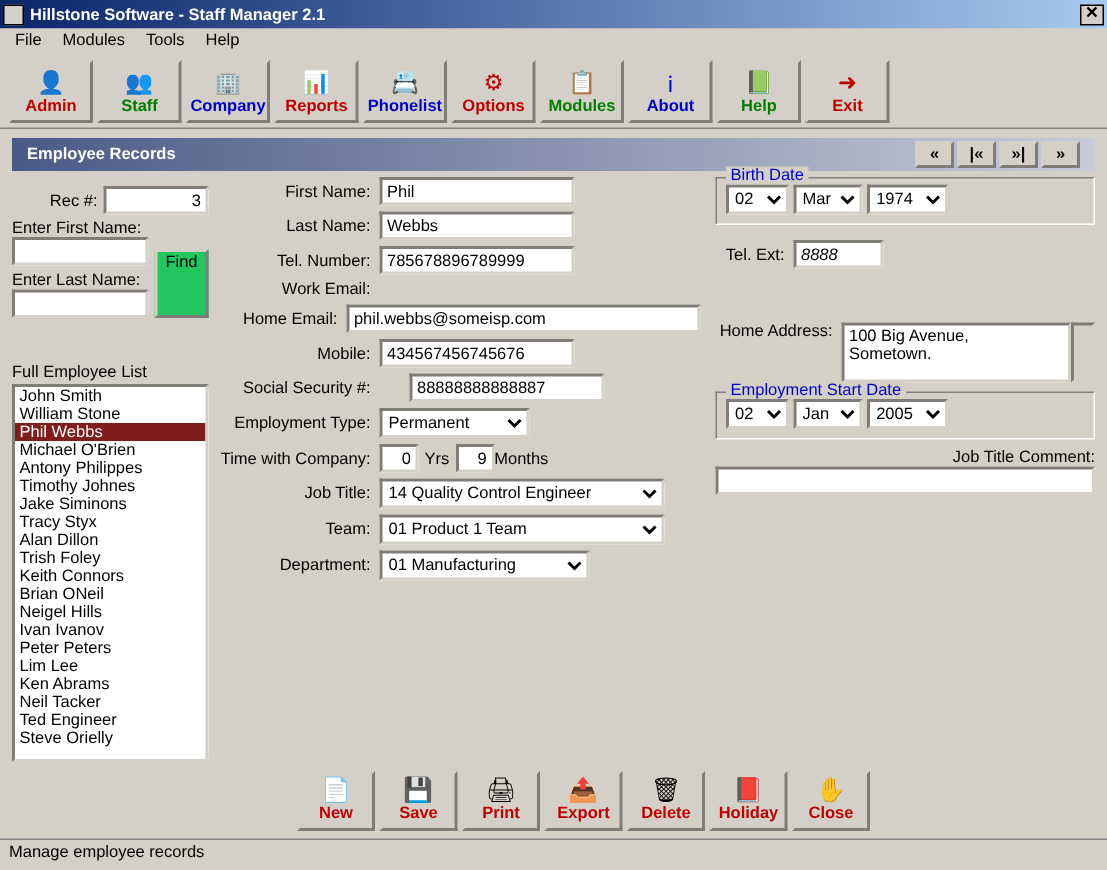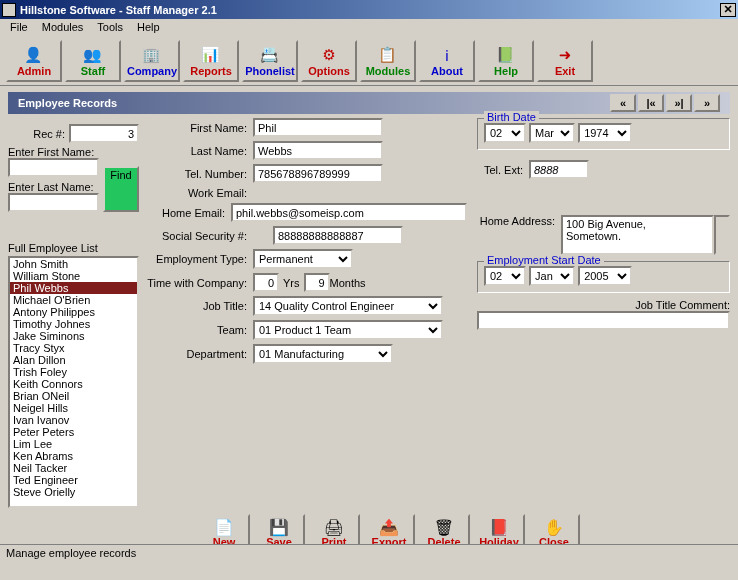--- a/index.html
+++ b/index.html
@@ -32,21 +32,21 @@
 .listbox { border: 2px inset #d4d0c8; background: #fff; height: 252px; overflow-y: scroll; margin-top: 2px; }
 .listbox div { padding: 0 3px; white-space: nowrap; cursor: pointer; }
 .listbox .sel { background: #7f1d1d; color: #fff; }
 .fieldset { border: 1px solid #808080; border-right-color: #fff; border-bottom-color: #fff; padding: 4px 6px 6px 6px; position: relative; margin-top: 6px; }
 .fieldset .legend { position: absolute; top: -8px; left: 6px; background: #d4d0c8; padding: 0 3px; color: #0000cc; }
 .findbtn { width: 36px; height: 46px; border: 2px outset #d4d0c8; background: #22c55e; cursor: pointer; display: flex; align-items: flex-start; justify-content: center; }
 .actionbar { display: flex; gap: 3px; margin-top: 6px; margin-left: 190px; }
 .abtn { width: 52px; height: 40px; border: 2px outset #d4d0c8; background: #d4d0c8; display: flex; flex-direction: column; align-items: center; justify-content: center; cursor: pointer; gap: 0; }
 .abtn .ic { font-size: 16px; line-height: 16px; }
 .abtn .lbl { font-weight: bold; color: #c00000; }
-.statusbar { position: absolute; bottom: 0; left: 0; right: 0; height: 36px; border-top: 1px solid #808080; padding: 2px 6px; background: #d4d0c8; }
+.statusbar { position: absolute; bottom: 0; left: 0; right: 0; height: 21px; border-top: 1px solid #808080; padding: 2px 6px; background: #d4d0c8; }
 .form-row { display: flex; align-items: center; margin-bottom: 4px; }
 .form-row > label { width: 100px; text-align: right; margin-right: 6px; }
 .sb { width: 16px; background: #d4d0c8; border: 2px inset #d4d0c8; }
 </style>
 </head>
 <body>
 
 <div class="titlebar">
   <div class="icon"></div>
   <span>Hillstone Software - Staff Manager 2.1</span>
@@ -173,20 +173,24 @@
               <input type="text" style="width: 130px;" value="785678896789999">
             </div>
           <div class="form-row">
               <label>Work Email:</label>
             </div>
           <div class="form-row">
               <label>Home Email:</label>
               <input type="text" style="width: 300px;" value="phil.webbs@someisp.com">
             </div>
           <div class="form-row">
+              <label>Mobile:</label>
+              <input type="text" style="width: 130px;" value="434567456745676">
+            </div>
+          <div class="form-row">
               <label>Social Security #:</label>
               <input type="text" style="width: 130px; margin-left: 20px;" value="88888888888887">
             </div>
           <div class="form-row">
               <label>Employment Type:</label>
               <select style="width:100px"><option>Permanent</option></select>
             </div>
           <div class="form-row">
               <label>Time with Company:</label>
             <input type="text" style="width: 26px; text-align: right;" value="0">

